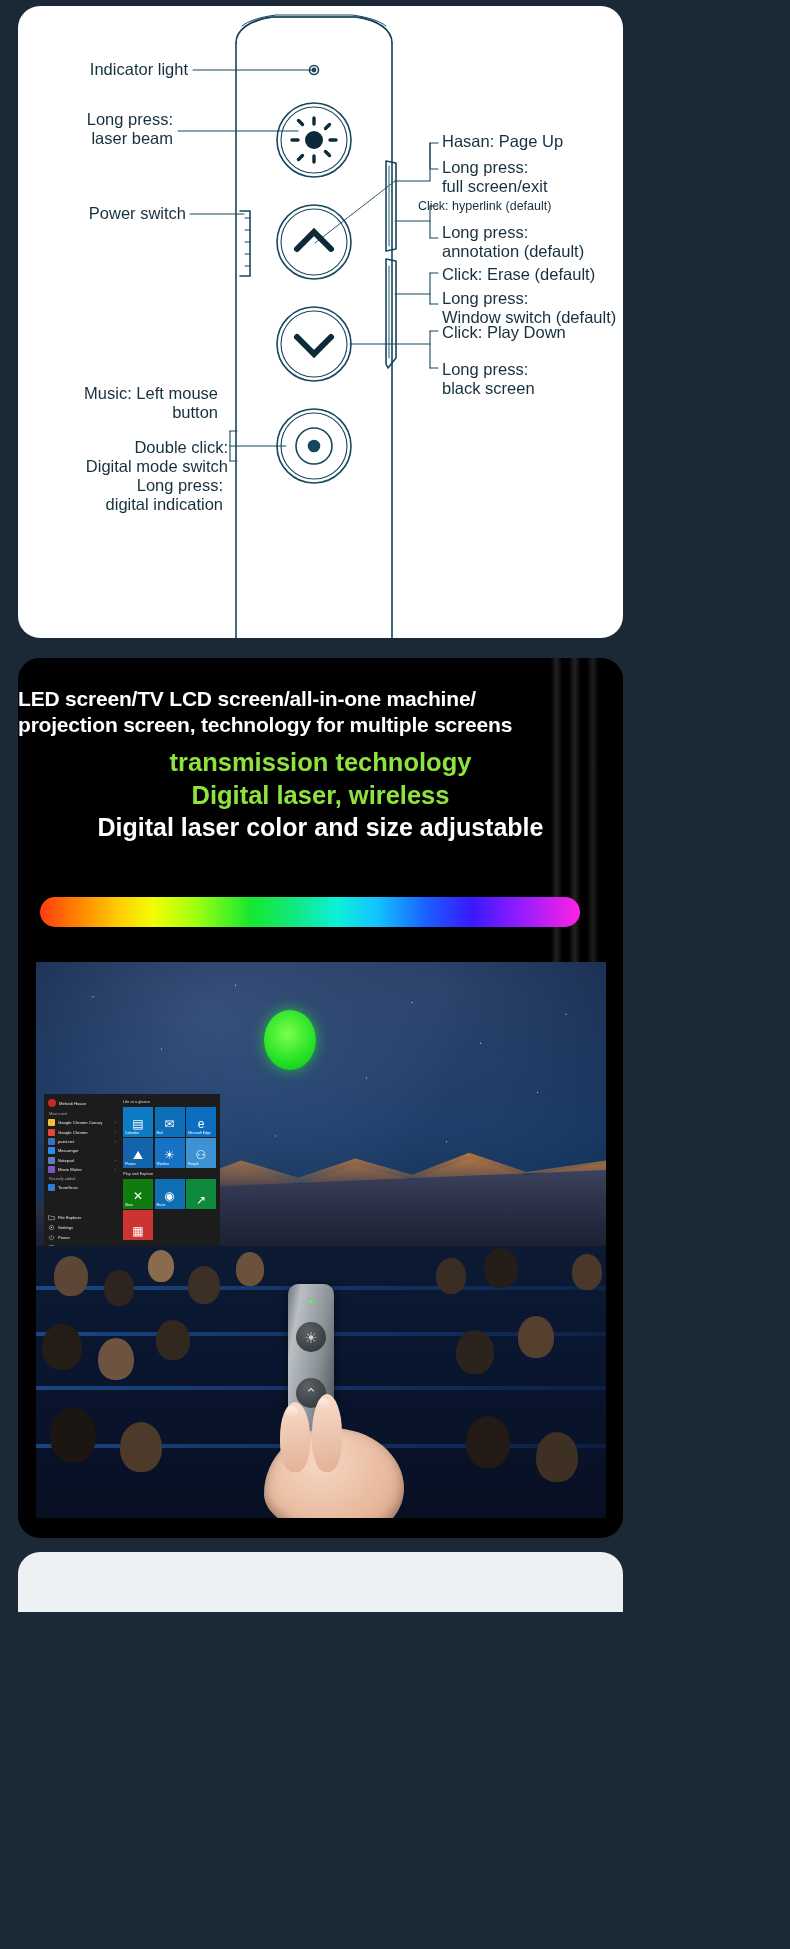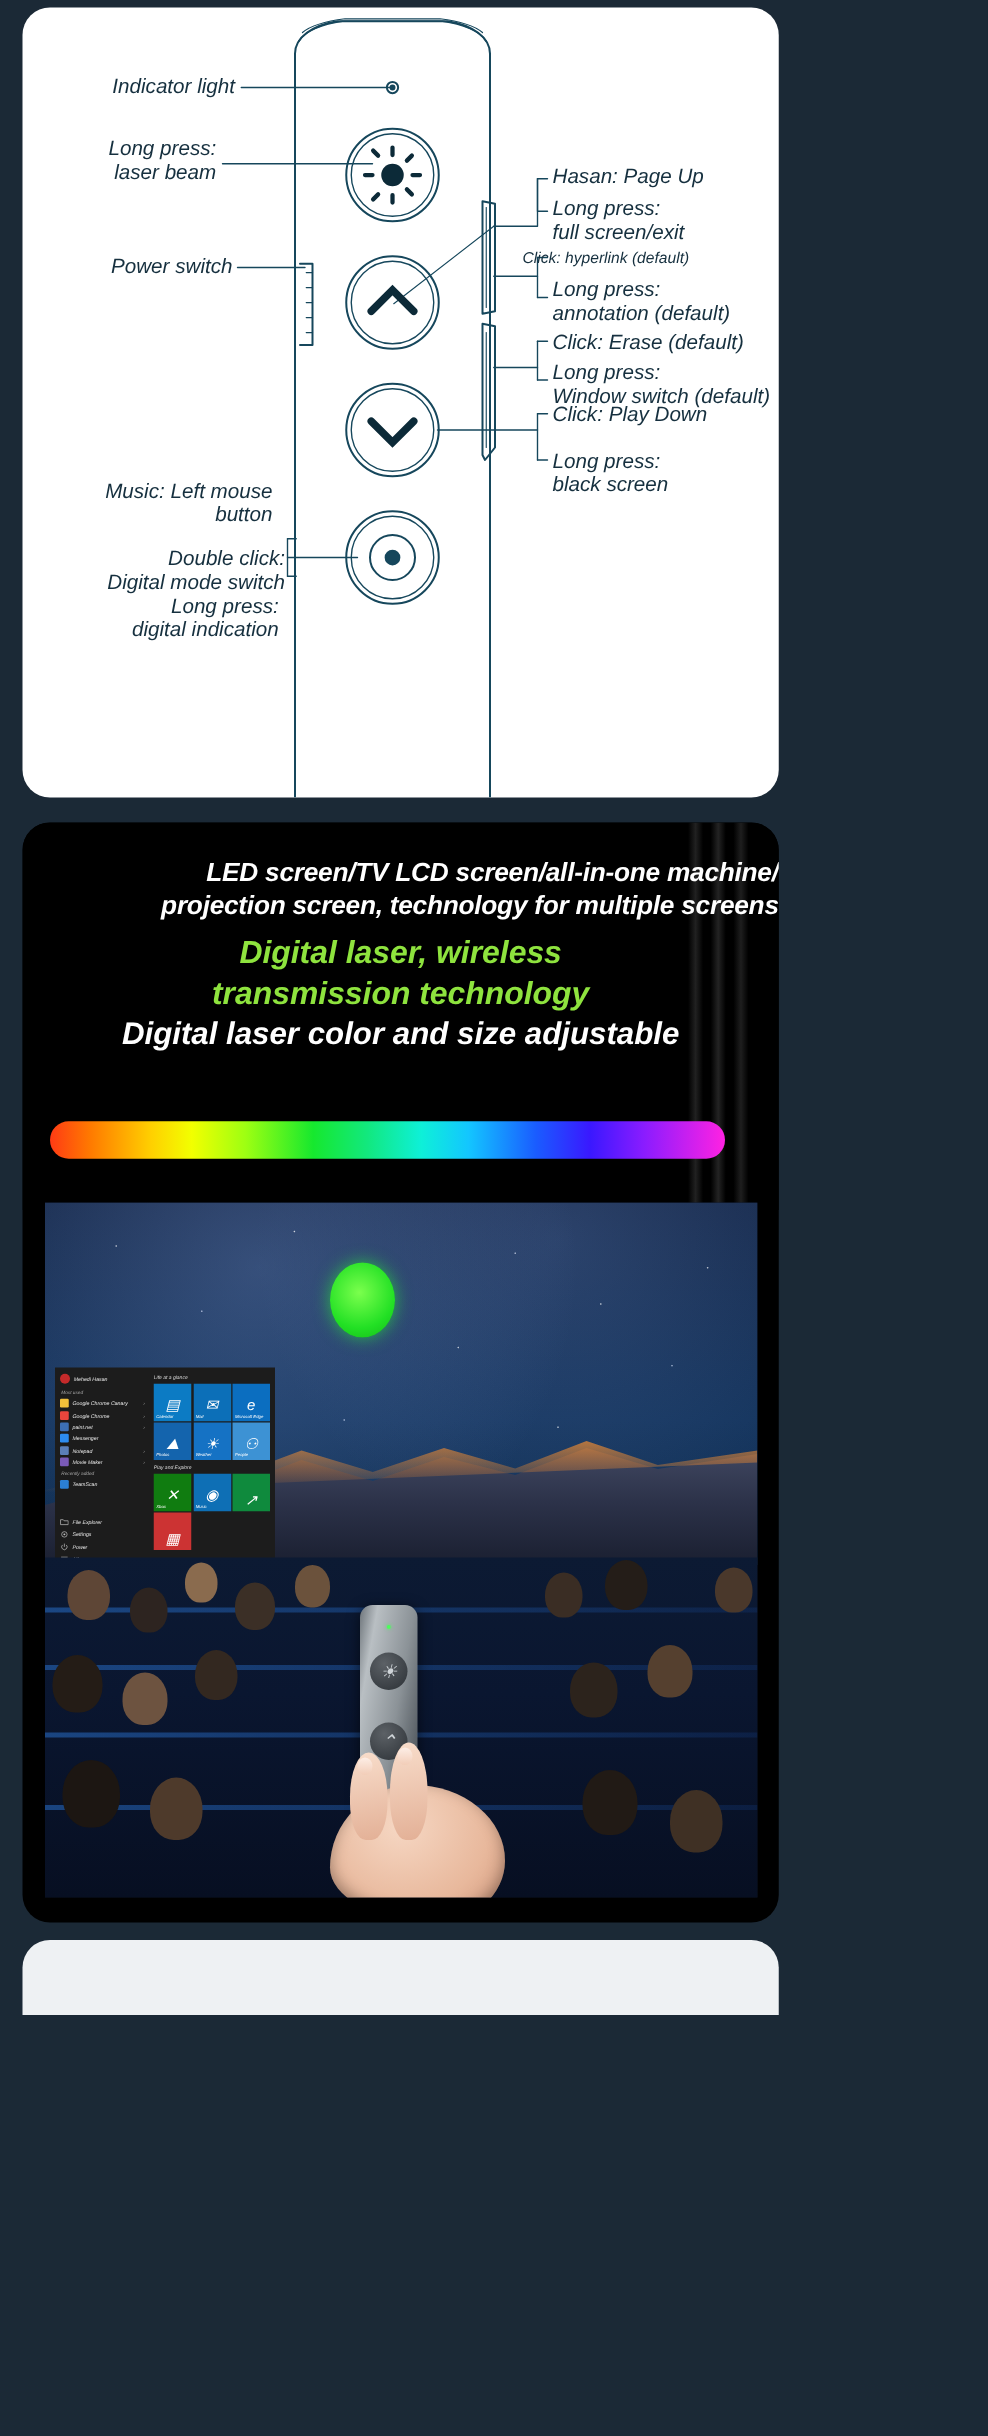--- a/index.html
+++ b/index.html
@@ -8,21 +8,20 @@
     height: 1949px;
     background: #1b2936;
     font-family: "Liberation Sans", sans-serif;
     overflow: hidden;
   }
   .page {
     position: relative;
     width: 790px;
     height: 1949px;
     background: #1b2936;
-    font-style: italic;
   }
 
   
   .diagram-card {
     position: absolute;
     left: 18px; top: 6px;
     width: 605px; height: 632px;
     background: #ffffff;
     border-radius: 22px;
     overflow: hidden;
@@ -47,21 +46,21 @@
     left: 18px; top: 658px;
     width: 605px; height: 880px;
     background: #000000;
     border-radius: 22px;
     overflow: hidden;
   }
   .promo-head {
     position: absolute;
     left: 0; top: 28px;
     width: 605px;
-    text-align: right;
+    text-align: left;
     color: #ffffff;
     font-size: 21px;
     font-weight: bold;
     line-height: 1.25;
     letter-spacing: -0.2px;
   }
   .promo-green {
     position: absolute;
     left: 0; top: 88px;
     width: 605px;
@@ -349,22 +348,22 @@
   <div class="promo-card">
 
     <div class="stage-dark"></div>
 
     <div class="promo-head">
       <div>LED screen/TV LCD screen/all-in-one machine/</div>
       <div>projection screen, technology for multiple screens</div>
     </div>
 
     <div class="promo-green">
+      <div>transmission technology</div>
       <div>Digital laser, wireless</div>
-      <div>transmission technology</div>
     </div>
 
     <div class="promo-sub">Digital laser color and size adjustable</div>
 
     <div class="colorbar"></div>
 
     <div class="photo">
 
       <div class="screen">
         <div class="stars"></div>

